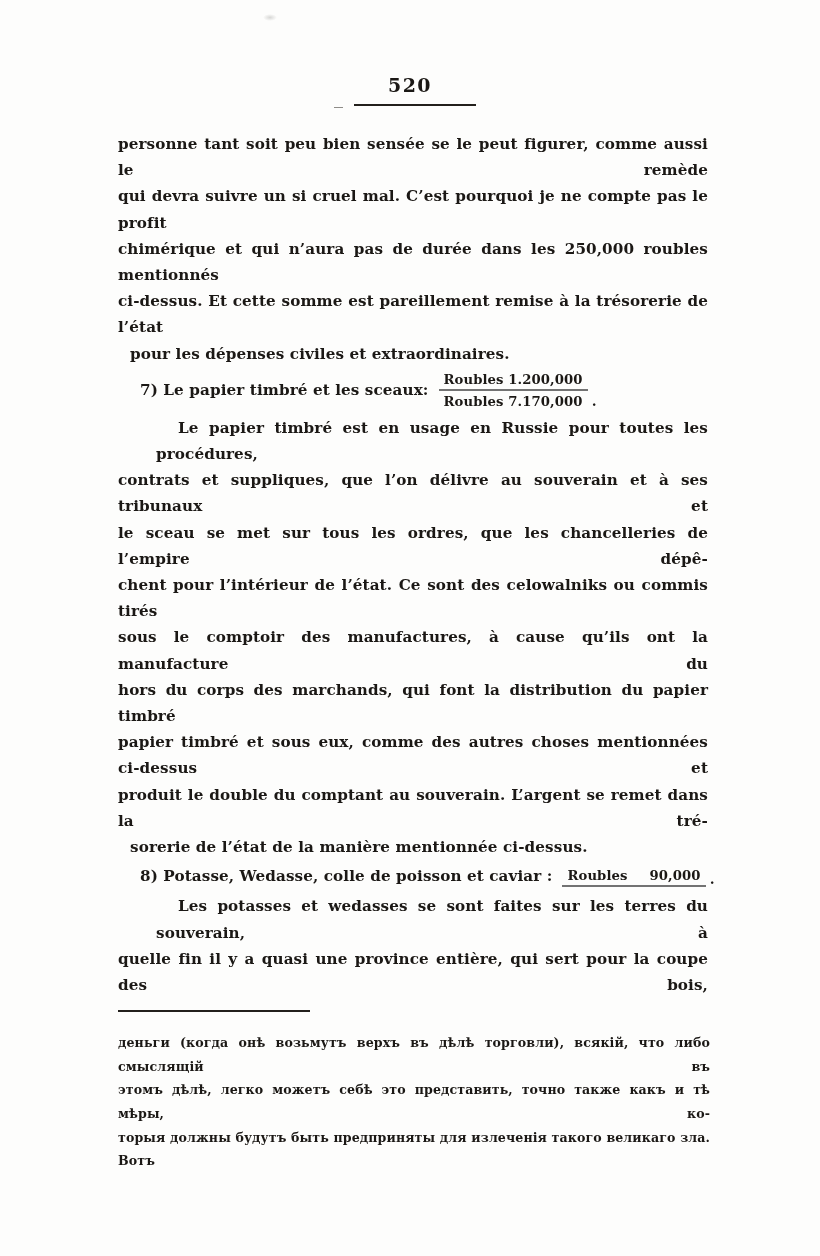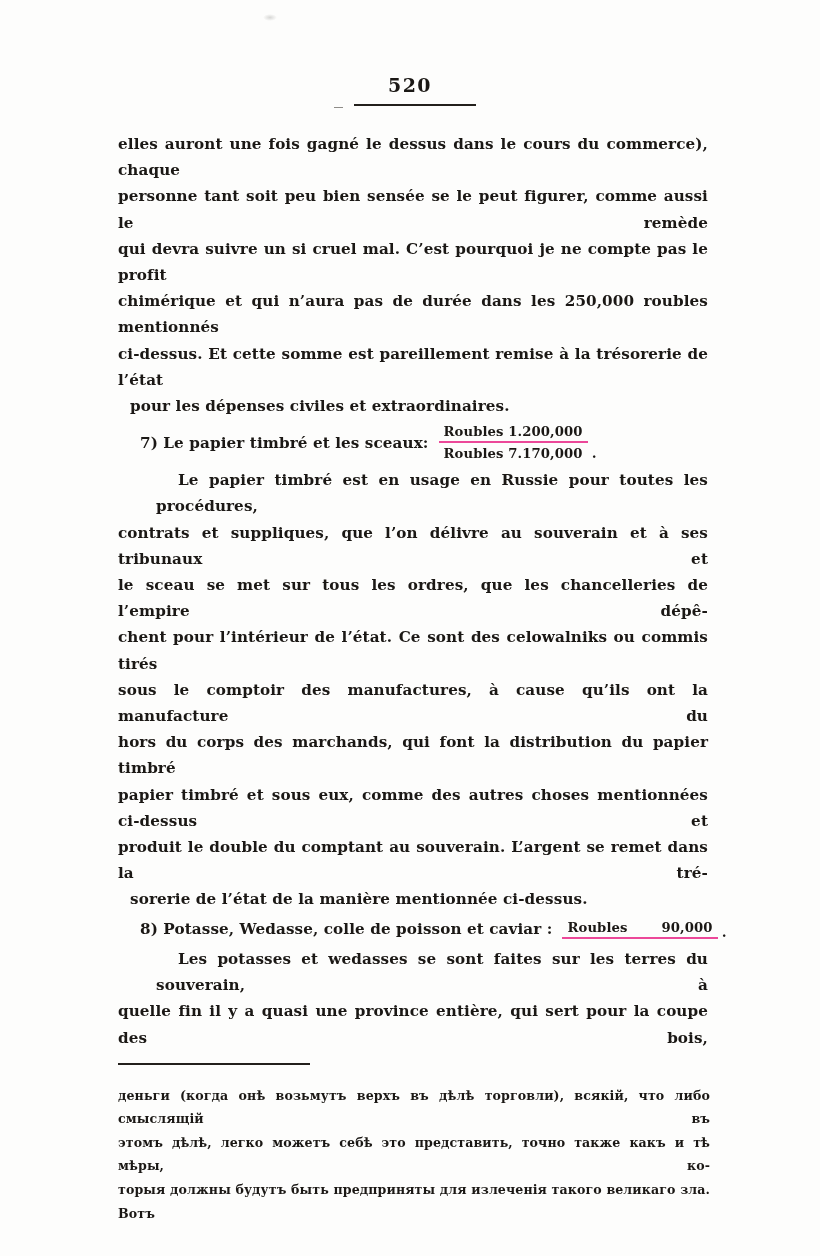--- a/index.html
+++ b/index.html
@@ -36,23 +36,23 @@
   .tline.indent{text-indent:22px;margin-left:38px;}
 
   .item-line{
     display:flex;align-items:center;padding-left:22px;
     margin:3px 0 4px 0;gap:10px;
   }
   .item-label{white-space:nowrap;}
   .frac{display:inline-block;text-align:center;vertical-align:middle;}
   .frac .frac-top{
     font-size:13.2px;line-height:19px;padding:0 5px 0 5px;
-    border-bottom:2px solid #ec4899;
+    border-bottom:2px solid #737373;
   }
-  .frac .frac-top.spread{display:flex;justify-content:space-between;gap:34px;}
+  .frac .frac-top.spread{display:flex;justify-content:space-between;gap:22px;}
   .frac .frac-bot{font-size:13.2px;line-height:19px;padding:1px 5px 0 5px;}
   .frac-suffix{align-self:flex-end;line-height:20px;margin-left:-6px;font-size:14px;}
 
   
   .sep-rule{margin:12px 0 0 0;width:192px;border-top:2px solid #23201c;}
   .footnote{
     margin-top:19px;
     font-size:12.6px;line-height:23.6px;font-weight:bold;
     letter-spacing:.1px;width:592px;
   }
@@ -66,21 +66,20 @@
 
   <div class="header">
     <span class="pagenum">520</span>
     <div class="header-rule"></div>
     <div class="header-dash"></div>
   </div>
 
   <div class="main">
 
     <div>
-        <div class="tline">elles auront une fois gagné le dessus dans le cours du commerce), chaque</div>
         <div class="tline">personne tant soit peu bien sensée se le peut figurer, comme aussi le remède</div>
         <div class="tline">qui devra suivre un si cruel mal. C’est pourquoi je ne compte pas le profit</div>
         <div class="tline">chimérique et qui n’aura pas de durée dans les 250,000 roubles mentionnés</div>
         <div class="tline">ci-dessus. Et cette somme est pareillement remise à la trésorerie de l’état</div>
         <div class="tline lastline">pour les dépenses civiles et extraordinaires.</div>
       </div>
 
     <div class="item-line">
       <span class="item-label">7) Le papier timbré et les sceaux:</span>
       <span class="frac">

